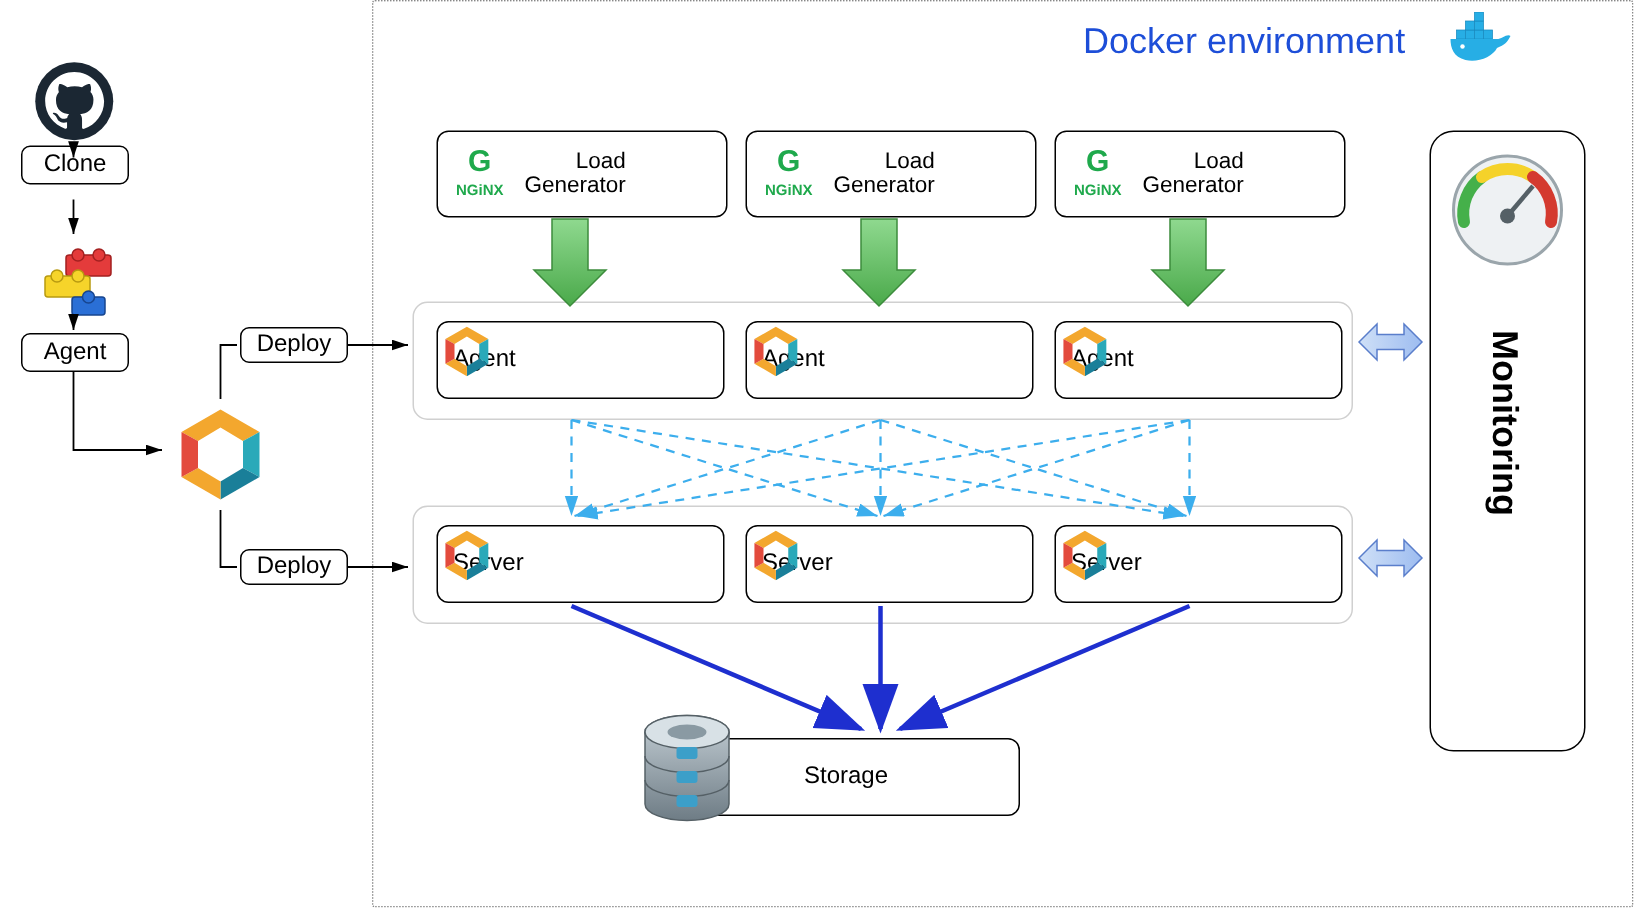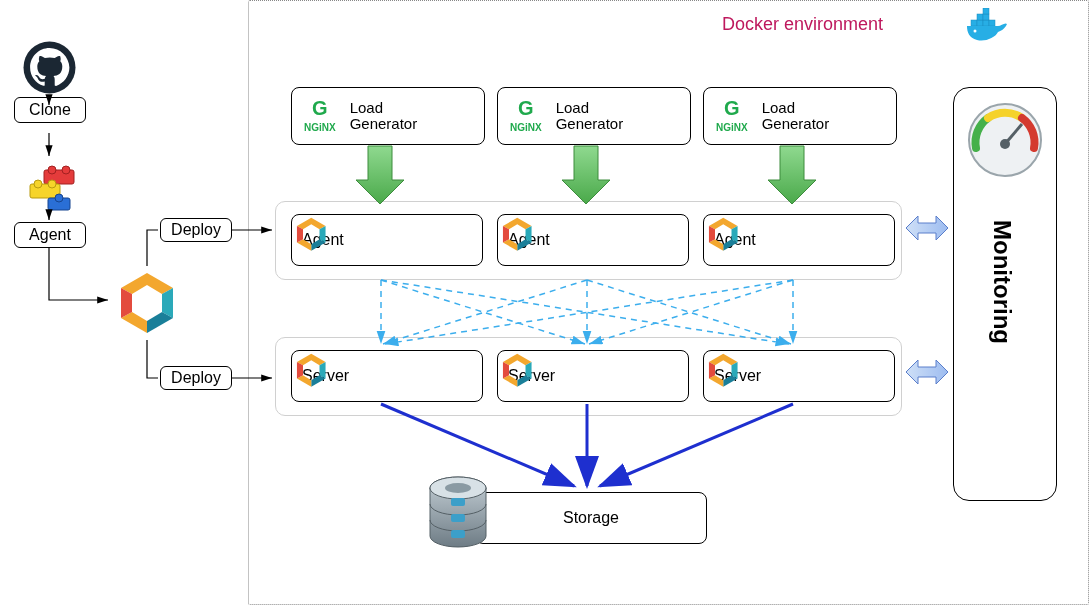--- a/index.html
+++ b/index.html
@@ -1,23 +1,23 @@
 <!DOCTYPE html>
 <html><head>
 <meta charset="utf-8">
 <style>
   html,body{margin:0;padding:0;font-family:Helvetica,Arial,sans-serif;background:#fff}
   .stage{position:relative;width:1089px;height:605px}
   .box{position:absolute;border:1px solid #000;border-radius:8px;background:#fff;display:flex;align-items:center;justify-content:center;font-size:16px}
   .panel{position:absolute;border:1.5px solid #d0d0d0;border-radius:10px;background:rgba(255,255,255,.6)}
   .docker-env{position:absolute;border:1.5px dotted #888;border-radius:2px}
-  .docker-label{position:absolute;color:#be185d;font-size:18px}
+  .docker-label{position:absolute;color:#1d4ed8;font-size:24px}
   .mon-box{position:absolute;border:1.5px solid #000;border-radius:16px}
   .mon-label{position:absolute;writing-mode:vertical-rl;font-size:24px;font-weight:600}
-  .label-small{position:absolute;font-size:15px;text-align:left;line-height:1.1}
+  .label-small{position:absolute;font-size:15px;text-align:right;line-height:1.1}
   svg{position:absolute;top:0;left:0;pointer-events:none}
 </style>
 </head>
 <body>
 
 <div class="stage">
 
   <div class="docker-env" style="left:248px;top:0px;width:839px;height:603px"></div>
   <div class="docker-label" style="left:722px;top:14px">Docker environment</div>
 
@@ -122,21 +122,21 @@
       </svg>
     <span>Server</span>
   </div>
   <div class="box" style="left:703px;top:350px;width:180px;height:50px;justify-content:flex-start;padding-left:10px;gap:14px">
     <svg width="38" height="38">
         <use href="#hex" transform="scale(0.55)"></use>
       </svg>
     <span>Server</span>
   </div>
 
-  <div class="box" style="left:475px;top:492px;width:230px;height:50px">Storage</div>
+  <div class="box" style="left:448px;top:492px;width:230px;height:50px">Storage</div>
 
   <svg style="left:423px;top:472px" width="70" height="90">
     <defs>
       <linearGradient id="dbg" x1="0" y1="0" x2="0" y2="1">
         <stop offset="0" stop-color="#b7c2c9"></stop>
           <stop offset="1" stop-color="#6e7c85"></stop>
       </linearGradient>
     </defs>
     <ellipse cx="35" cy="16" rx="28" ry="11" fill="#c8d2d8" stroke="#556066"></ellipse>
     <path d="M7 16 v48 a28 11 0 0 0 56 0 v-48" fill="url(#dbg)" stroke="#556066"></path>

